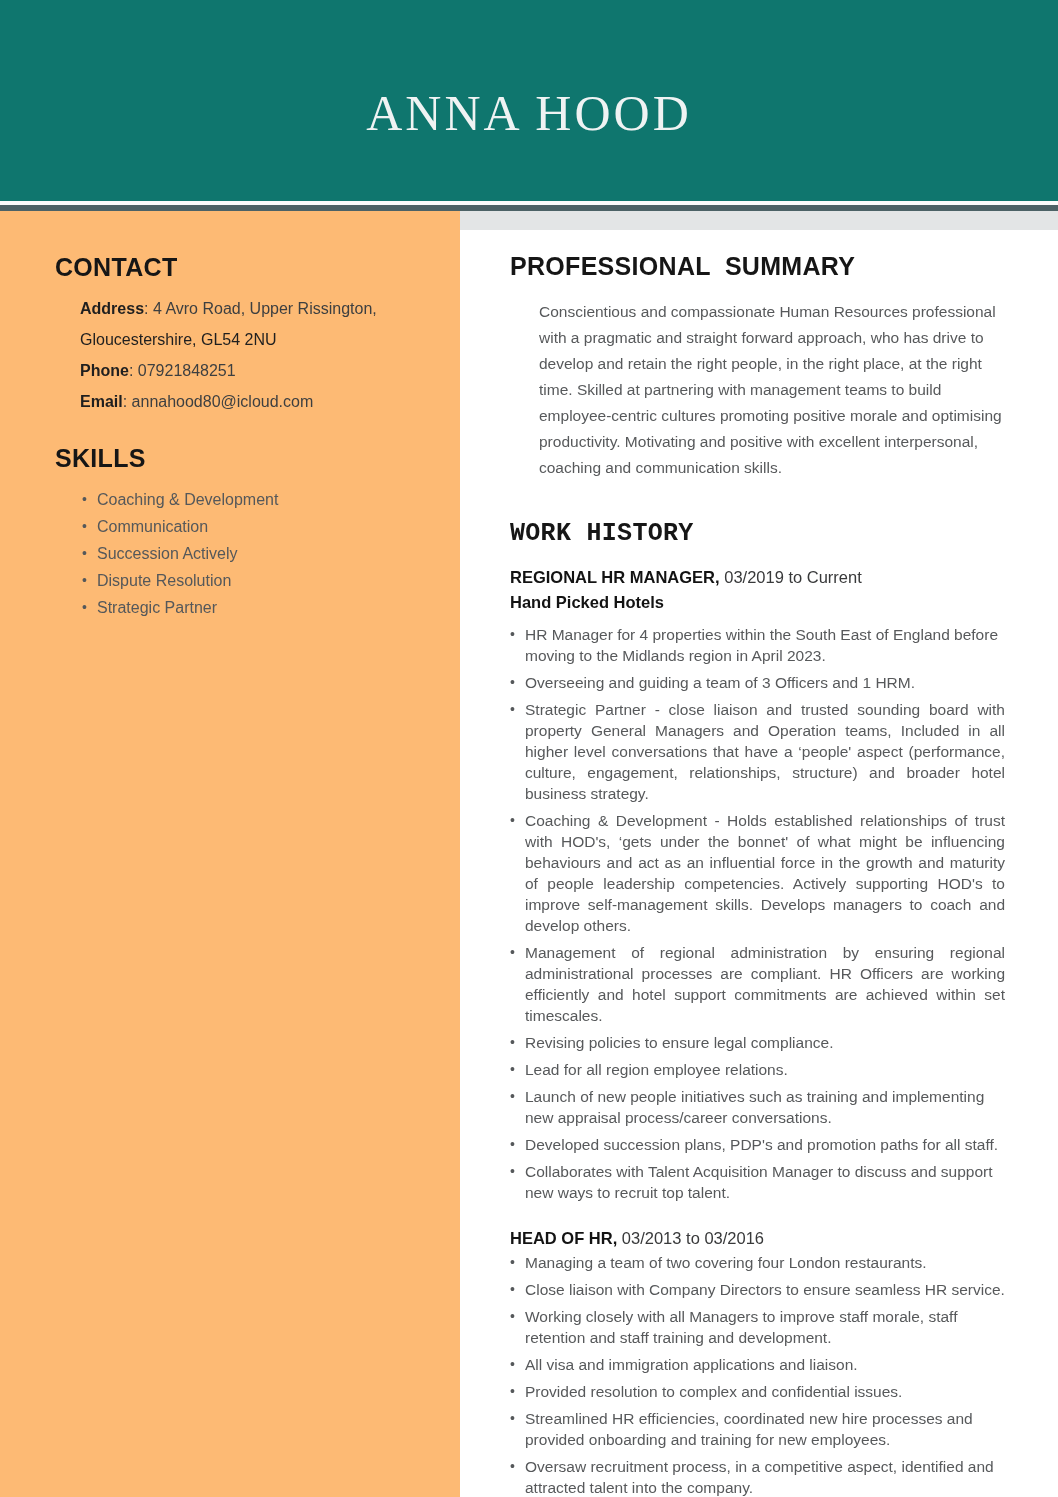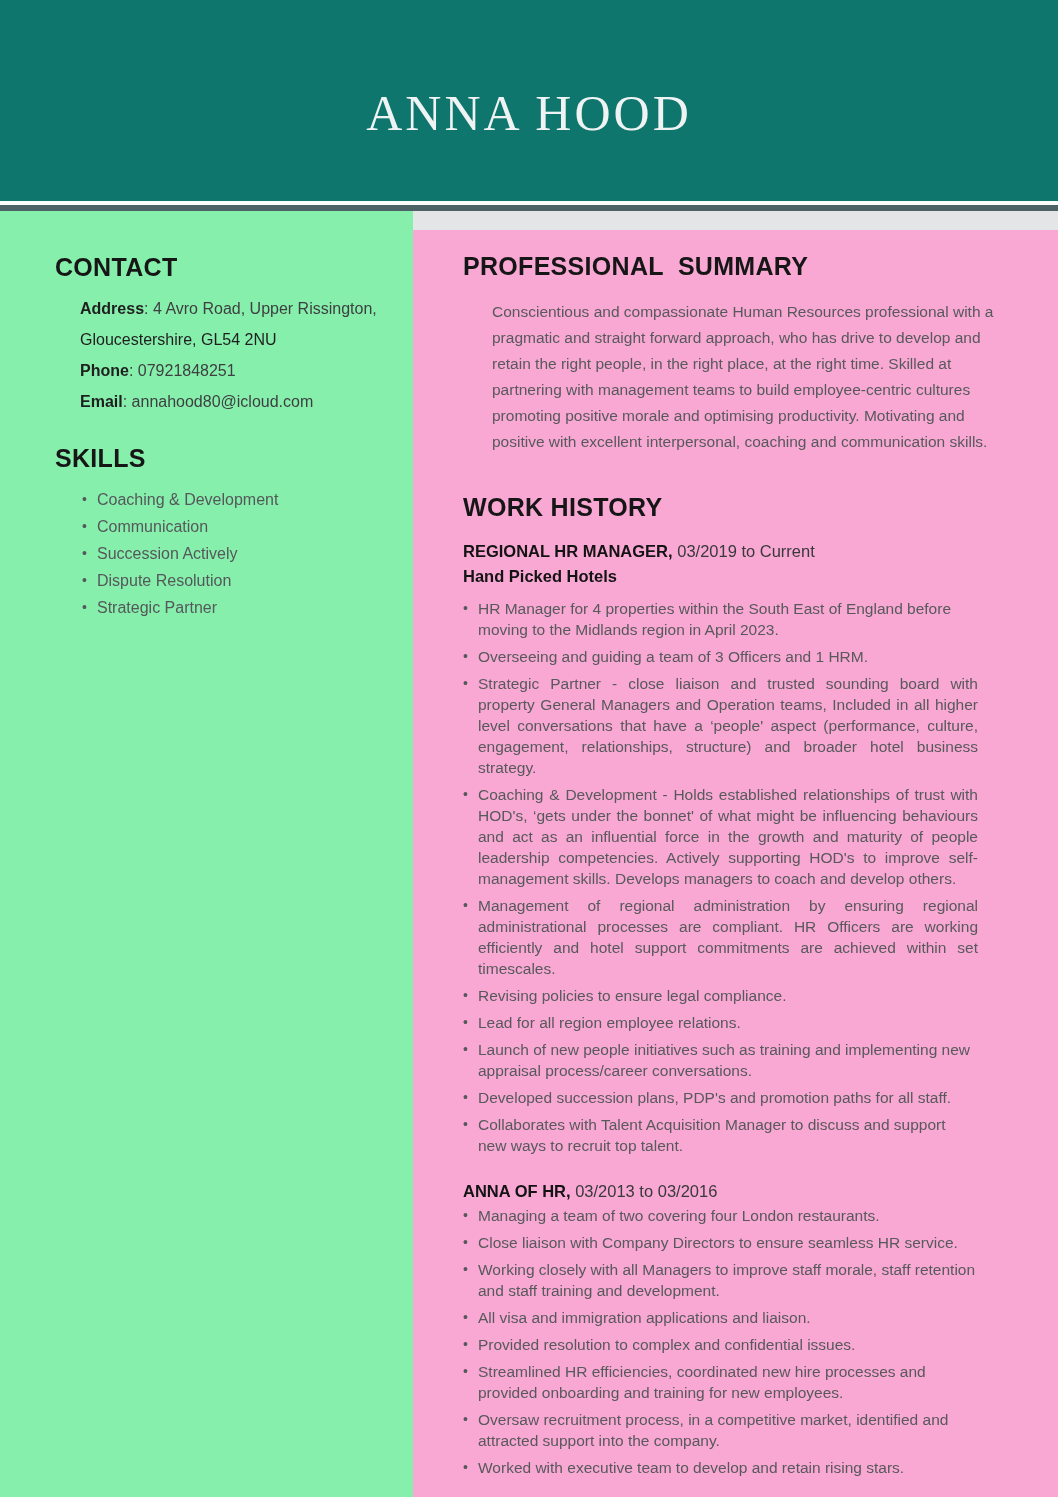--- a/index.html
+++ b/index.html
@@ -28,29 +28,29 @@
     color: #eff3f3;
     white-space: pre-wrap;
   }
   .rule-white { height: 4px; background: #fbfcfc; }
   .rule-dark  { height: 6px; background: #4c6266; }
 
   
   .content { display: flex; height: 1286px; }
 
   .sidebar {
-    width: 413px;
+    width: 460px;
     box-sizing: border-box;
     padding: 42px 28px 0 55px;
-    background: #86efac;
+    background: #fdba74;
   }
   .main-col {
     flex: 1;
     margin-top: 19px;
-    background: #f9a8d4;
+    background: #ffffff;
     box-sizing: border-box;
     padding: 22px 53px 30px 50px;
     overflow: hidden;
   }
 
   
   .h2 {
     margin: 0 0 18px 0;
     font-size: 25px;
     font-weight: bold;
@@ -91,21 +91,21 @@
   
   .summary-text {
     margin: 0 0 0 29px;
     max-width: 515px;
     font-size: 15.5px;
     line-height: 26px;
     color: #57595b;
   }
 
   
-  .wh-heading { margin-top: 38px; }
+  .wh-heading { margin-top: 38px; font-family: Liberation Mono, monospace; }
   .job { }
   .job + .job { margin-top: 24px; }
   .job-title-line {
     margin: 0 0 3px 0;
     font-size: 16.5px;
     line-height: 22px;
     color: #38393a;
   }
   .job-title { font-weight: bold; color: #131313; }
   .job-employer {
@@ -221,21 +221,21 @@
                 <span class="dot">•</span>
                 <span class="txt">Developed succession plans, PDP's and promotion paths for all staff.</span>
               </div>
               <div class="bullet-row">
                 <span class="dot">•</span>
                 <span class="txt">Collaborates with Talent Acquisition Manager to discuss and support new ways to recruit top talent.</span>
               </div>
             </div>
           </section>
           <section class="job">
-            <p class="job-title-line"><span class="job-title">ANNA OF HR,</span><span class="job-dates"> 03/2013 to 03/2016</span></p>
+            <p class="job-title-line"><span class="job-title">HEAD OF HR,</span><span class="job-dates"> 03/2013 to 03/2016</span></p>
             <div class="bullets">
               <div class="bullet-row">
                 <span class="dot">•</span>
                 <span class="txt">Managing a team of two covering four London restaurants.</span>
               </div>
               <div class="bullet-row">
                 <span class="dot">•</span>
                 <span class="txt">Close liaison with Company Directors to ensure seamless HR service.</span>
               </div>
               <div class="bullet-row">
@@ -249,21 +249,21 @@
               <div class="bullet-row">
                 <span class="dot">•</span>
                 <span class="txt">Provided resolution to complex and confidential issues.</span>
               </div>
               <div class="bullet-row">
                 <span class="dot">•</span>
                 <span class="txt">Streamlined HR efficiencies, coordinated new hire processes and provided onboarding and training for new employees.</span>
               </div>
               <div class="bullet-row">
                 <span class="dot">•</span>
-                <span class="txt">Oversaw recruitment process, in a competitive market, identified and attracted support into the company.</span>
+                <span class="txt">Oversaw recruitment process, in a competitive aspect, identified and attracted talent into the company.</span>
               </div>
               <div class="bullet-row">
                 <span class="dot">•</span>
                 <span class="txt">Worked with executive team to develop and retain rising stars.</span>
               </div>
             </div>
           </section>
         </div>
     </main>
 

